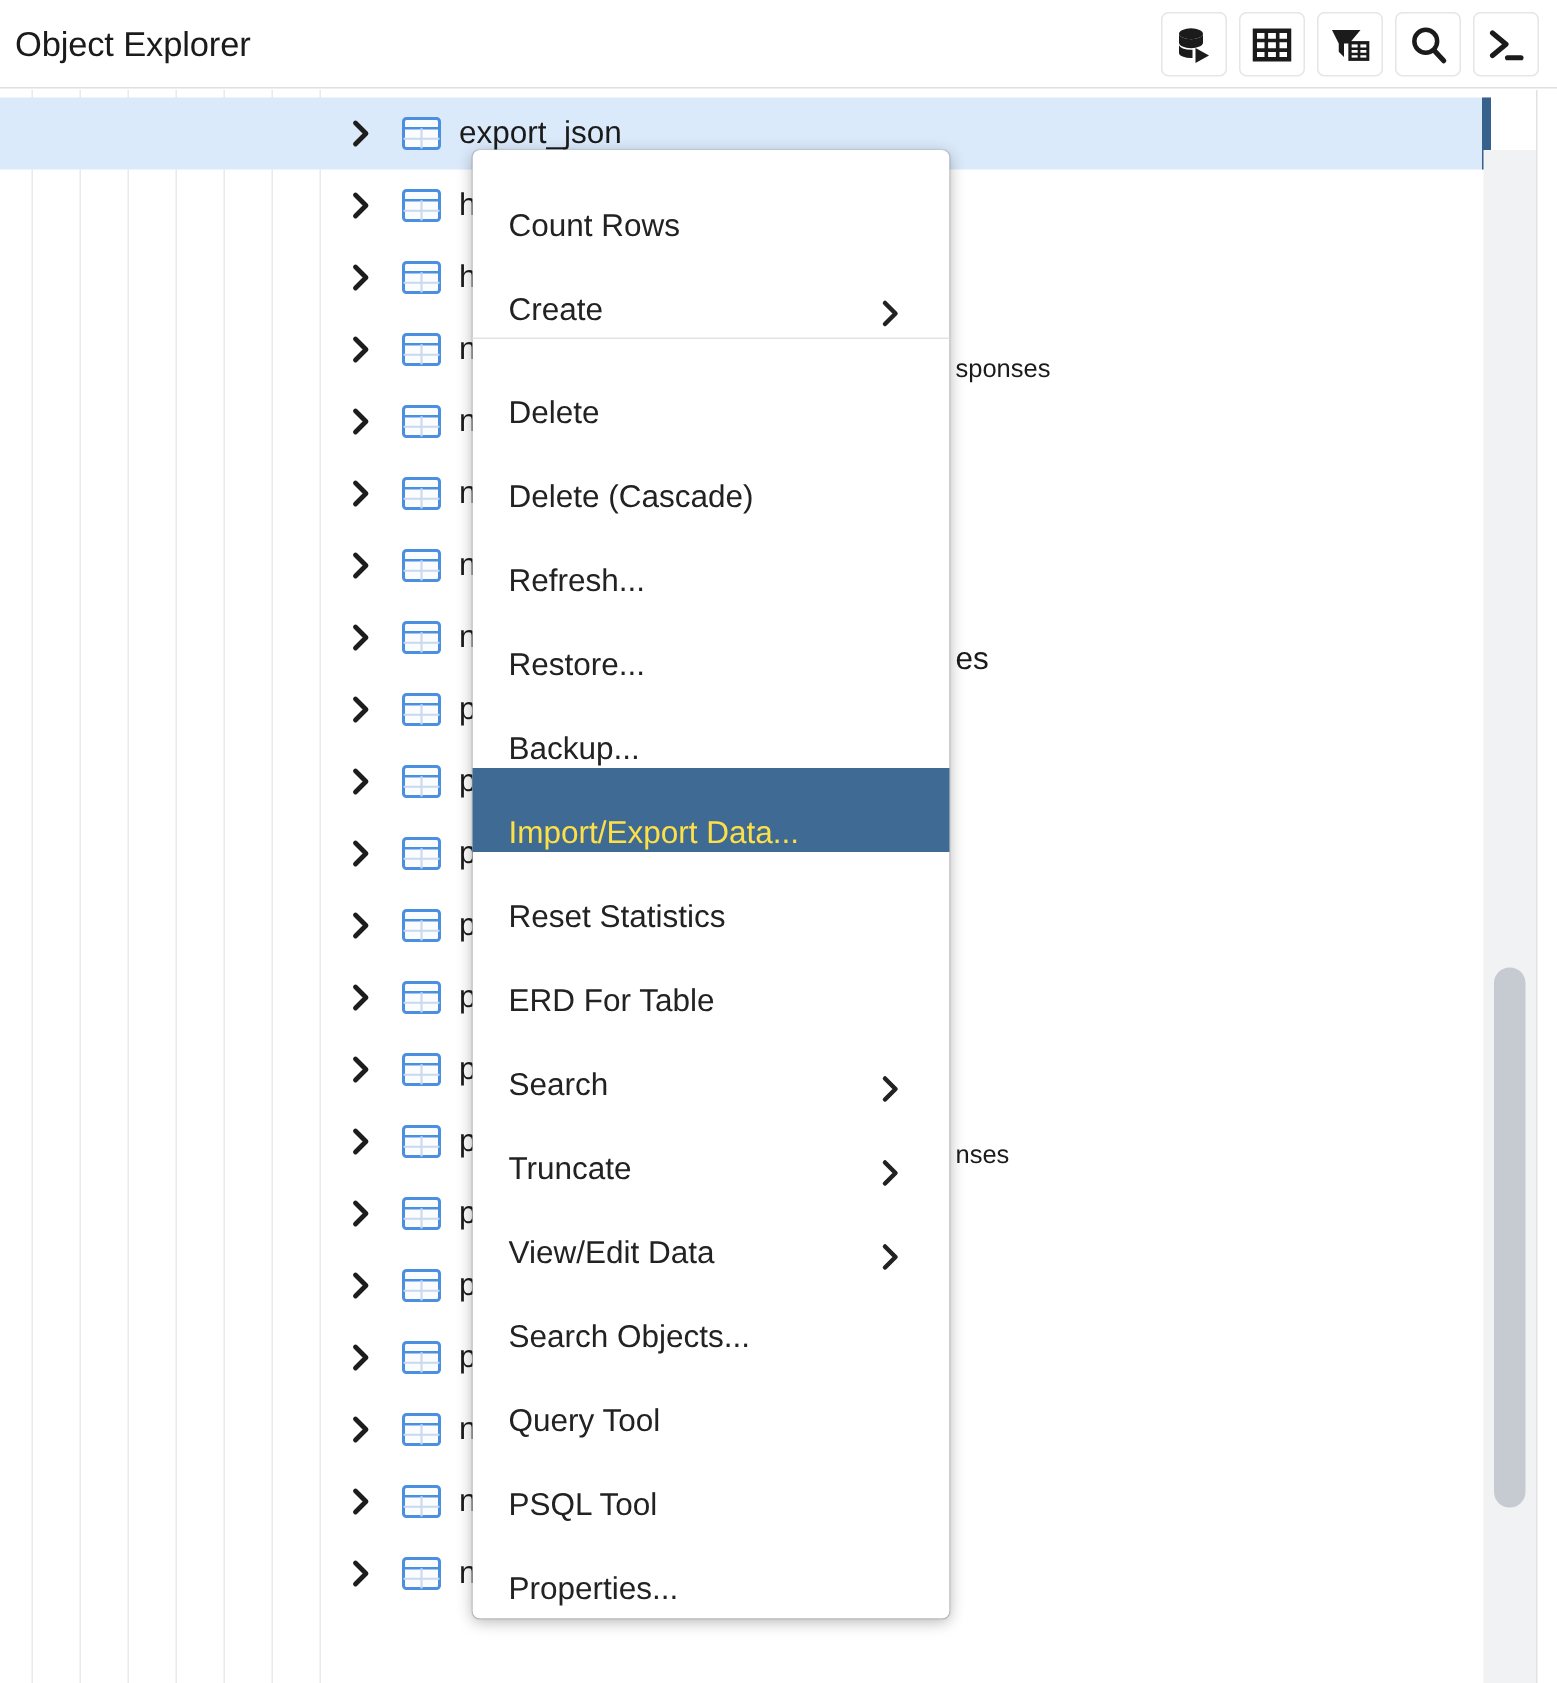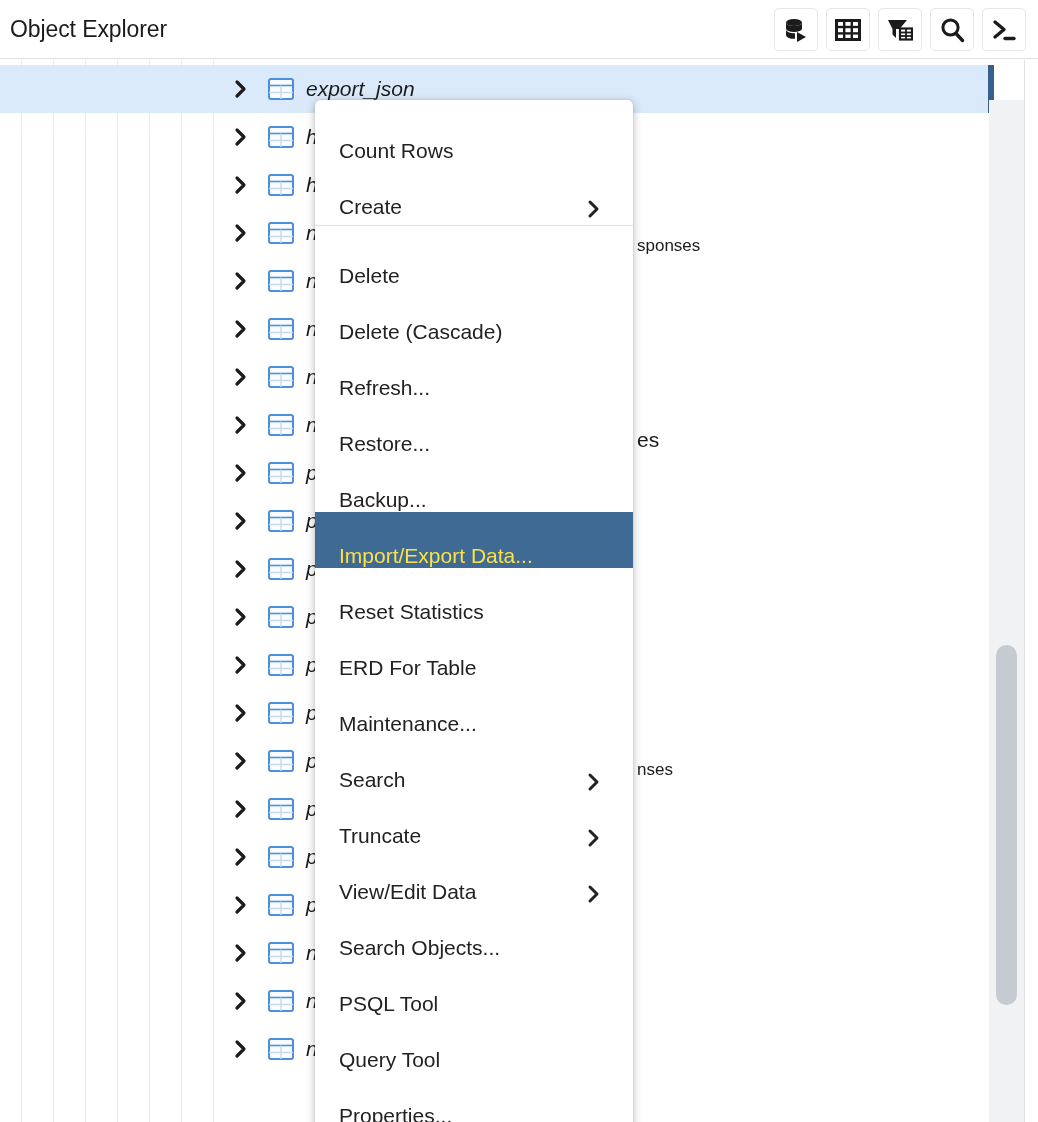--- a/index.html
+++ b/index.html
@@ -95,21 +95,20 @@
   }
   .tree-row {
     position: absolute;
     left: 0;
     width: 1003px;
     height: 48px;
     display: flex;
     align-items: center;
     box-sizing: border-box;
     cursor: default;
-    font-style: italic;
   }
   .tree-row.selected {
     background: #dbeafb;
     width: 994px;
     border-right: 6px solid #35618c;
   }
   .row-caret {
     position: absolute;
     left: 231px;
     width: 20px;
@@ -664,23 +663,20 @@
       <div class="menu-item active">
         <span class="mi-label">Import/Export Data...</span>
       </div>
       <div class="menu-item">
         <span class="mi-label">Reset Statistics</span>
       </div>
       <div class="menu-item">
         <span class="mi-label">ERD For Table</span>
       </div>
       <div class="menu-item">
-        <span class="mi-label">Maintenance...</span>
-      </div>
-      <div class="menu-item">
         <span class="mi-label">Search</span>
         <span class="mi-chevron">
           <svg width="14" height="20" viewBox="0 0 14 20">
             <polyline points="3,3 10,10 3,17" fill="none" stroke="currentColor" stroke-width="3" stroke-linecap="round" stroke-linejoin="round"></polyline>
           </svg>
         </span>
       </div>
       <div class="menu-item">
         <span class="mi-label">Truncate</span>
         <span class="mi-chevron">
@@ -694,23 +690,23 @@
         <span class="mi-chevron">
           <svg width="14" height="20" viewBox="0 0 14 20">
             <polyline points="3,3 10,10 3,17" fill="none" stroke="currentColor" stroke-width="3" stroke-linecap="round" stroke-linejoin="round"></polyline>
           </svg>
         </span>
       </div>
       <div class="menu-item">
         <span class="mi-label">Search Objects...</span>
       </div>
       <div class="menu-item">
+        <span class="mi-label">Query Tool</span>
+      </div>
+      <div class="menu-item">
         <span class="mi-label">PSQL Tool</span>
       </div>
       <div class="menu-item">
-        <span class="mi-label">Query Tool</span>
-      </div>
-      <div class="menu-item">
         <span class="mi-label">Properties...</span>
       </div>
     </div>
 
 </div>
 
 </body></html>

